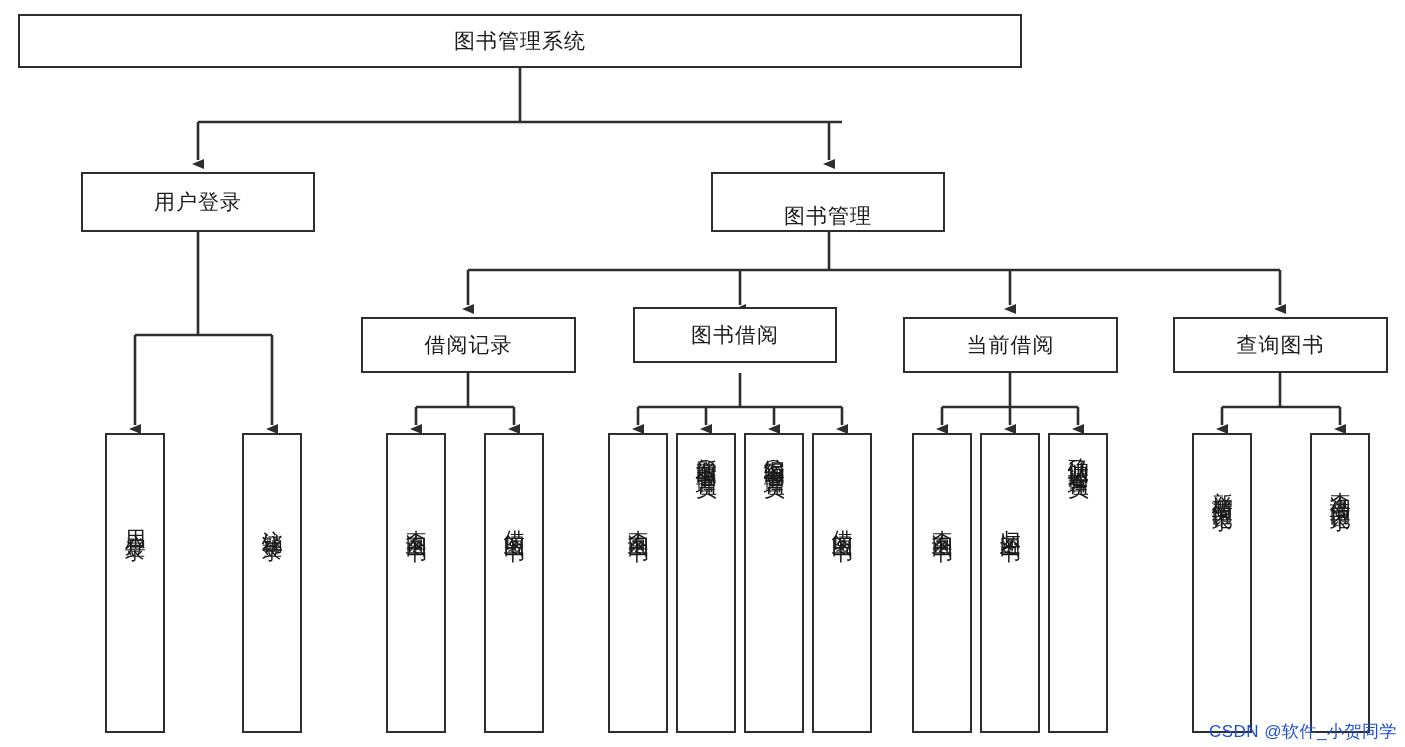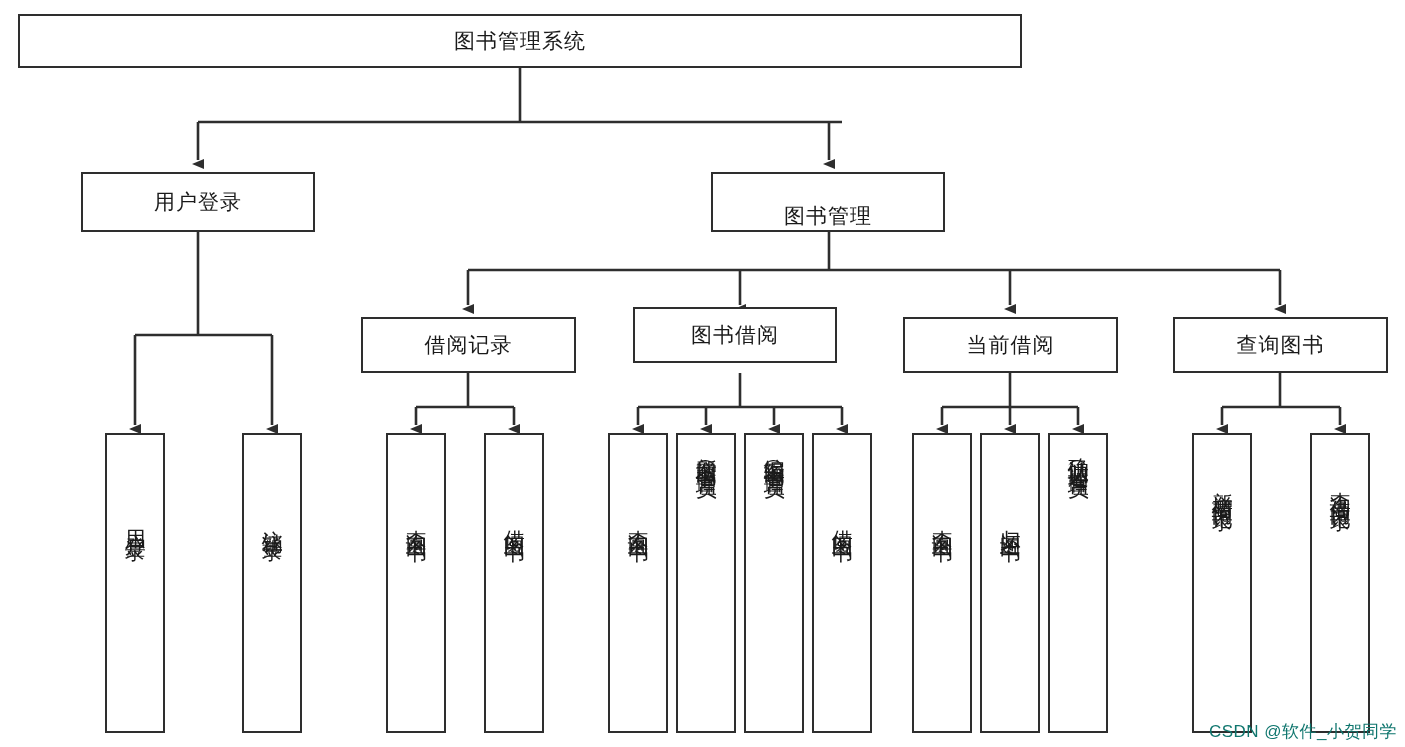--- a/index.html
+++ b/index.html
@@ -54,21 +54,21 @@
     color: #1a1a1a;
   }
   .v-node.tall .v-label {
     letter-spacing: 3px;
   }
   .watermark {
     position: absolute;
     right: 8px;
     bottom: 4px;
     font-size: 17px;
-    color: #0f766e;
+    color: #1d4ed8;
     letter-spacing: 0.5px;
     white-space: nowrap;
   }
 </style>
 </head>
 <body>
 
 <div id="canvas">
 
   <svg class="wires" viewBox="0 0 1405 747">

